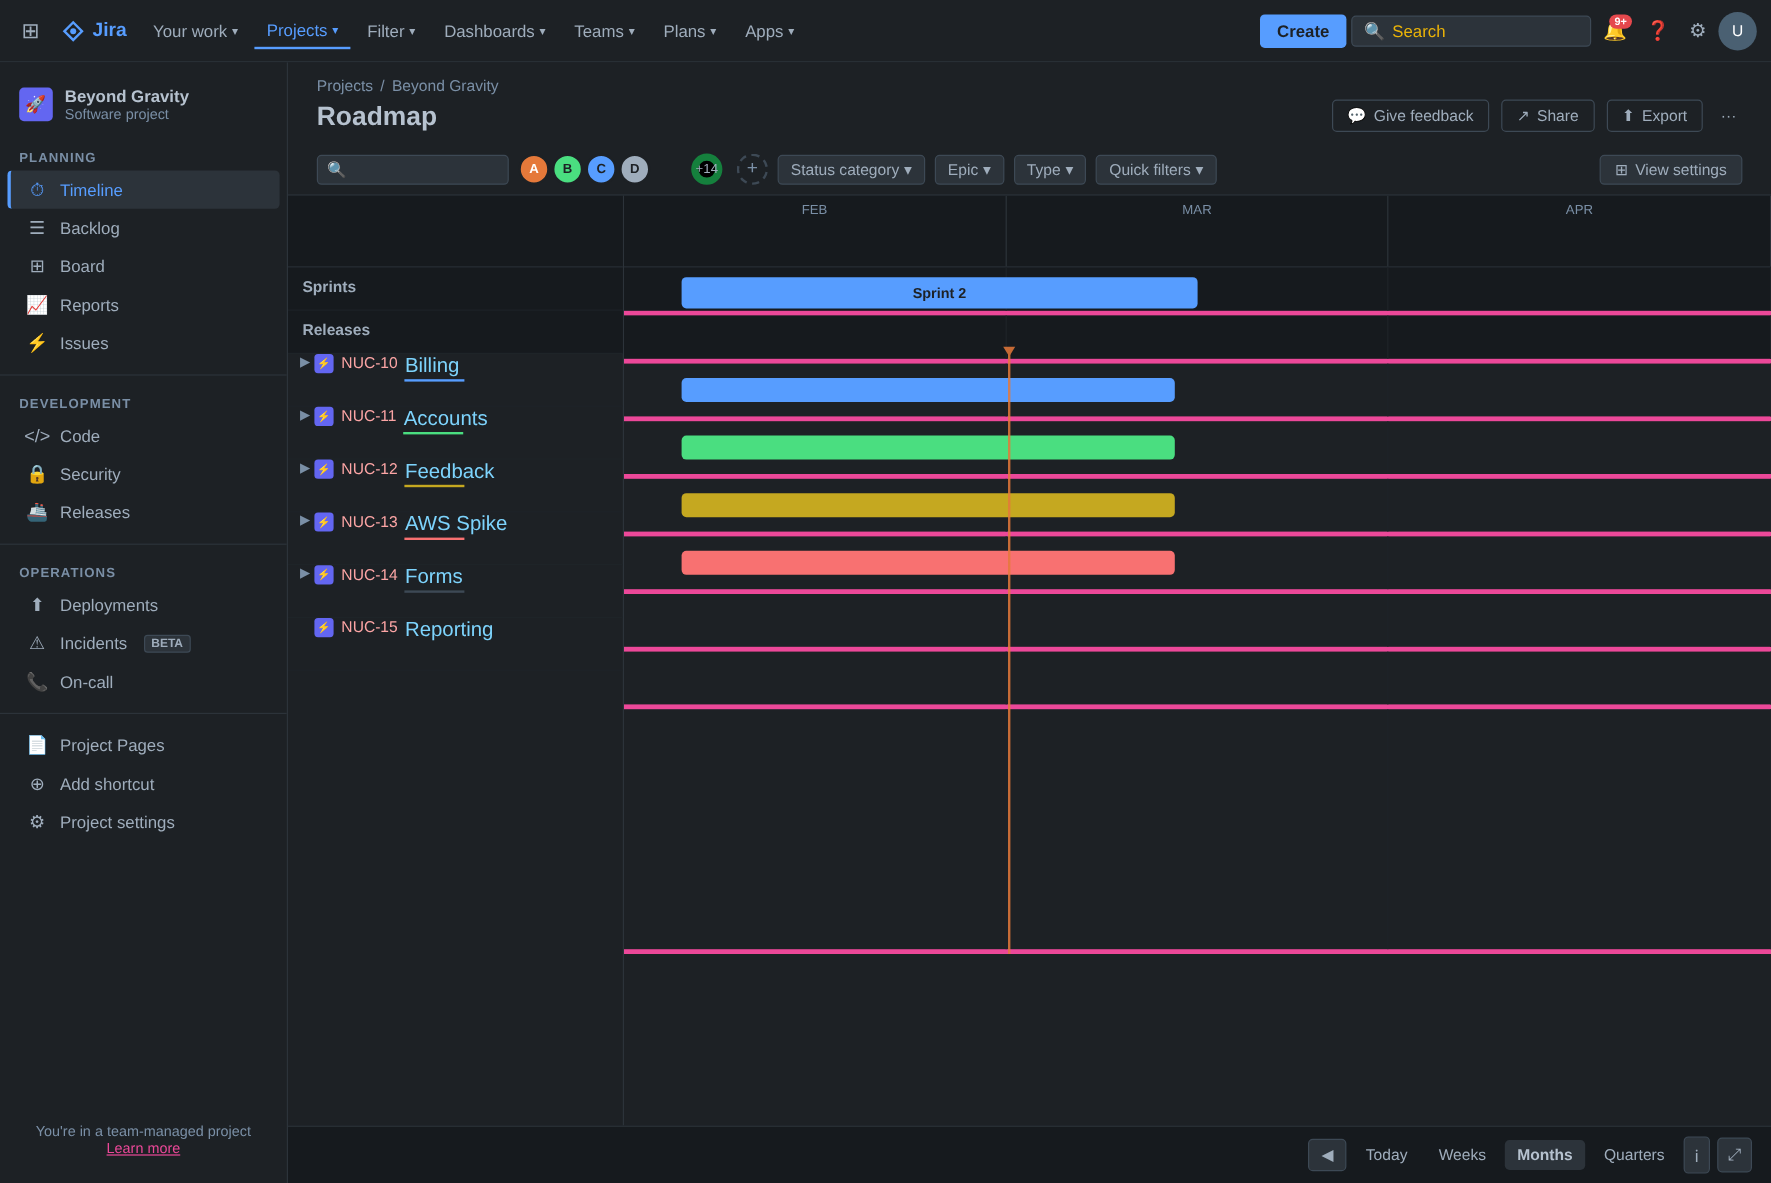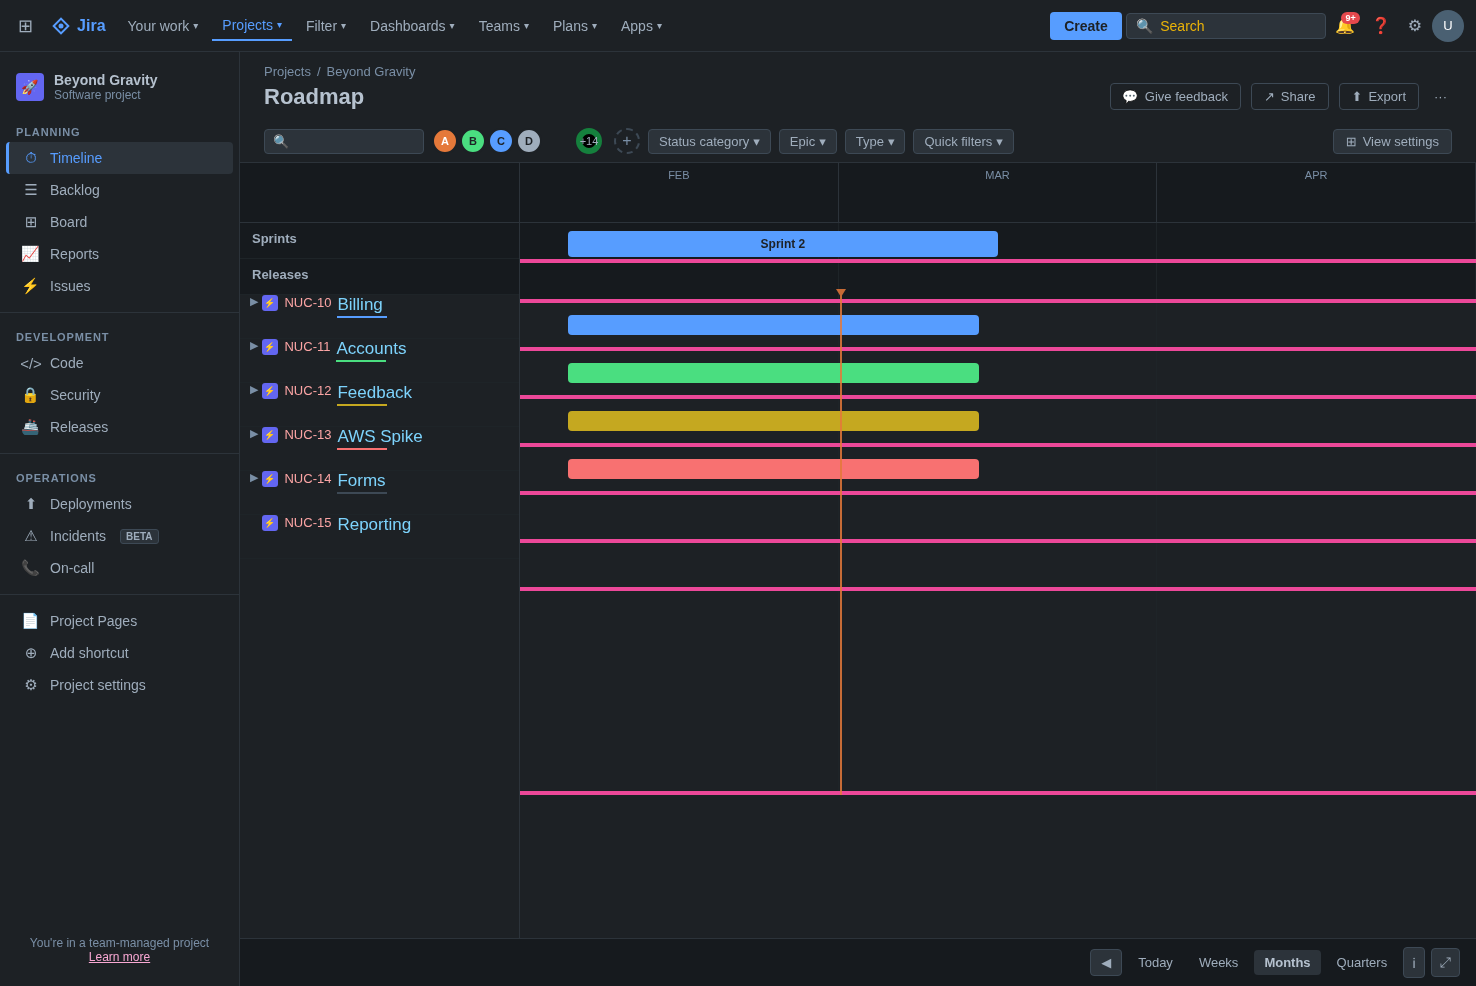--- a/index.html
+++ b/index.html
@@ -31,21 +31,21 @@
     .project-info .project-type { color: #7a8fa6; font-size: 12px; }
 
     .sidebar-section-label { color: #7a8fa6; font-size: 11px; font-weight: 700; letter-spacing: 0.08em; padding: 8px 16px 4px; text-transform: uppercase; }
     .sidebar-item { display: flex; align-items: center; gap: 10px; padding: 7px 16px; cursor: pointer; color: #9fadbc; border-radius: 4px; margin: 0 6px; }
     .sidebar-item.active { background: #2c333a; color: #579dff; border-left: 3px solid #579dff; padding-left: 13px; }
     .sidebar-item .s-icon { width: 18px; height: 18px; display: flex; align-items: center; justify-content: center; font-size: 15px; flex-shrink: 0; }
     .sidebar-item .s-label { font-size: 14px; }
     .sidebar-divider { border: none; border-top: 1px solid #2c333a; margin: 10px 0; }
     .beta-badge { background: #2c333a; color: #9fadbc; font-size: 10px; padding: 1px 5px; border-radius: 3px; margin-left: 4px; font-weight: 600; border: 1px solid #3d4955; }
     .sidebar-footer { padding: 10px 16px; color: #7a8fa6; font-size: 12px; text-align: center; margin-top: auto; }
-    .sidebar-footer a { color: #f9a8d4; text-decoration: underline; cursor: pointer; }
+    .sidebar-footer a { color: #ec4899; text-decoration: underline; cursor: pointer; }
 
     
     .main-content { flex: 1; display: flex; flex-direction: column; overflow: hidden; background: #1d2125; }
 
     
     .page-header { padding: 12px 24px 0; }
     .breadcrumb { color: #7a8fa6; font-size: 13px; display: flex; gap: 6px; align-items: center; margin-bottom: 4px; }
     .breadcrumb a { color: #7a8fa6; cursor: pointer; }
     .page-title-row { display: flex; align-items: flex-end; justify-content: space-between; padding-bottom: 10px; }
     .page-title { color: #b6c2cf; font-size: 22px; font-weight: 600; }

